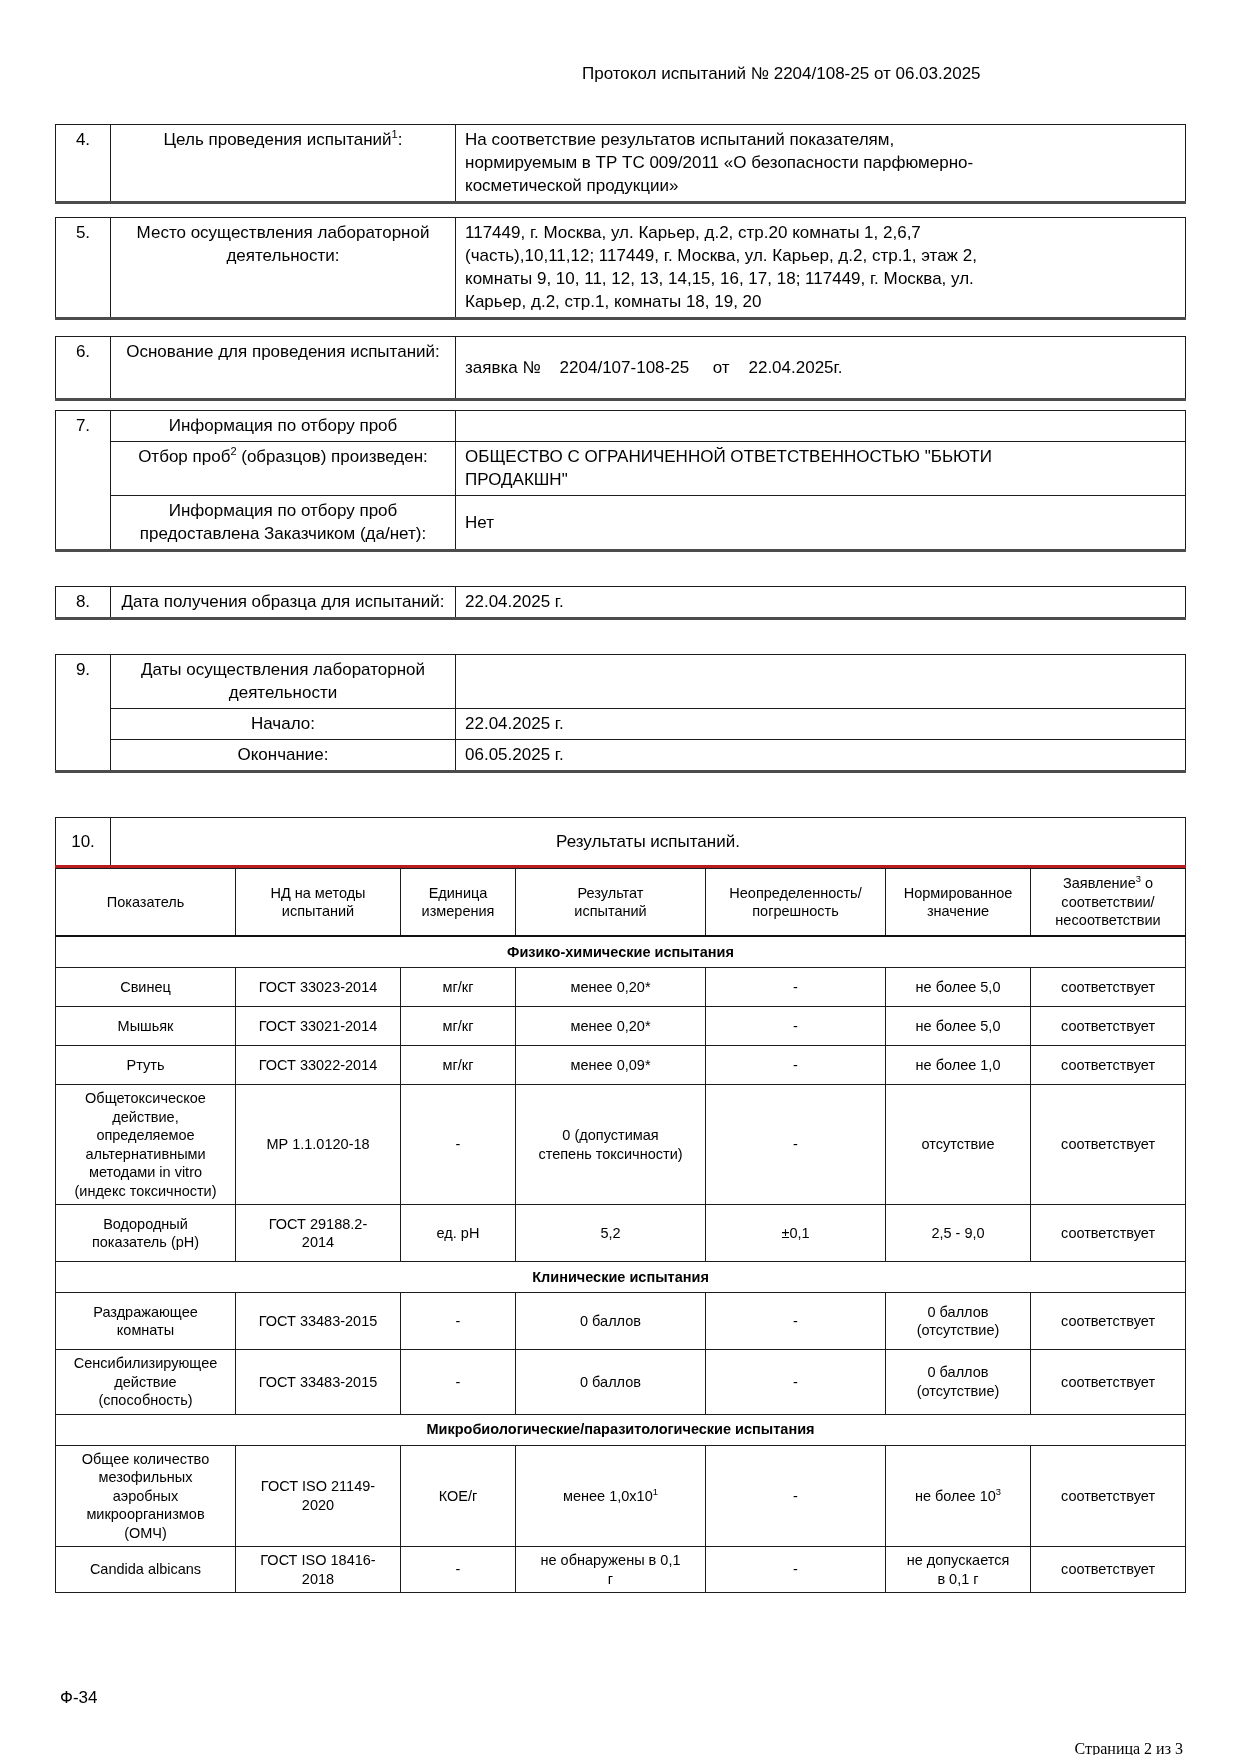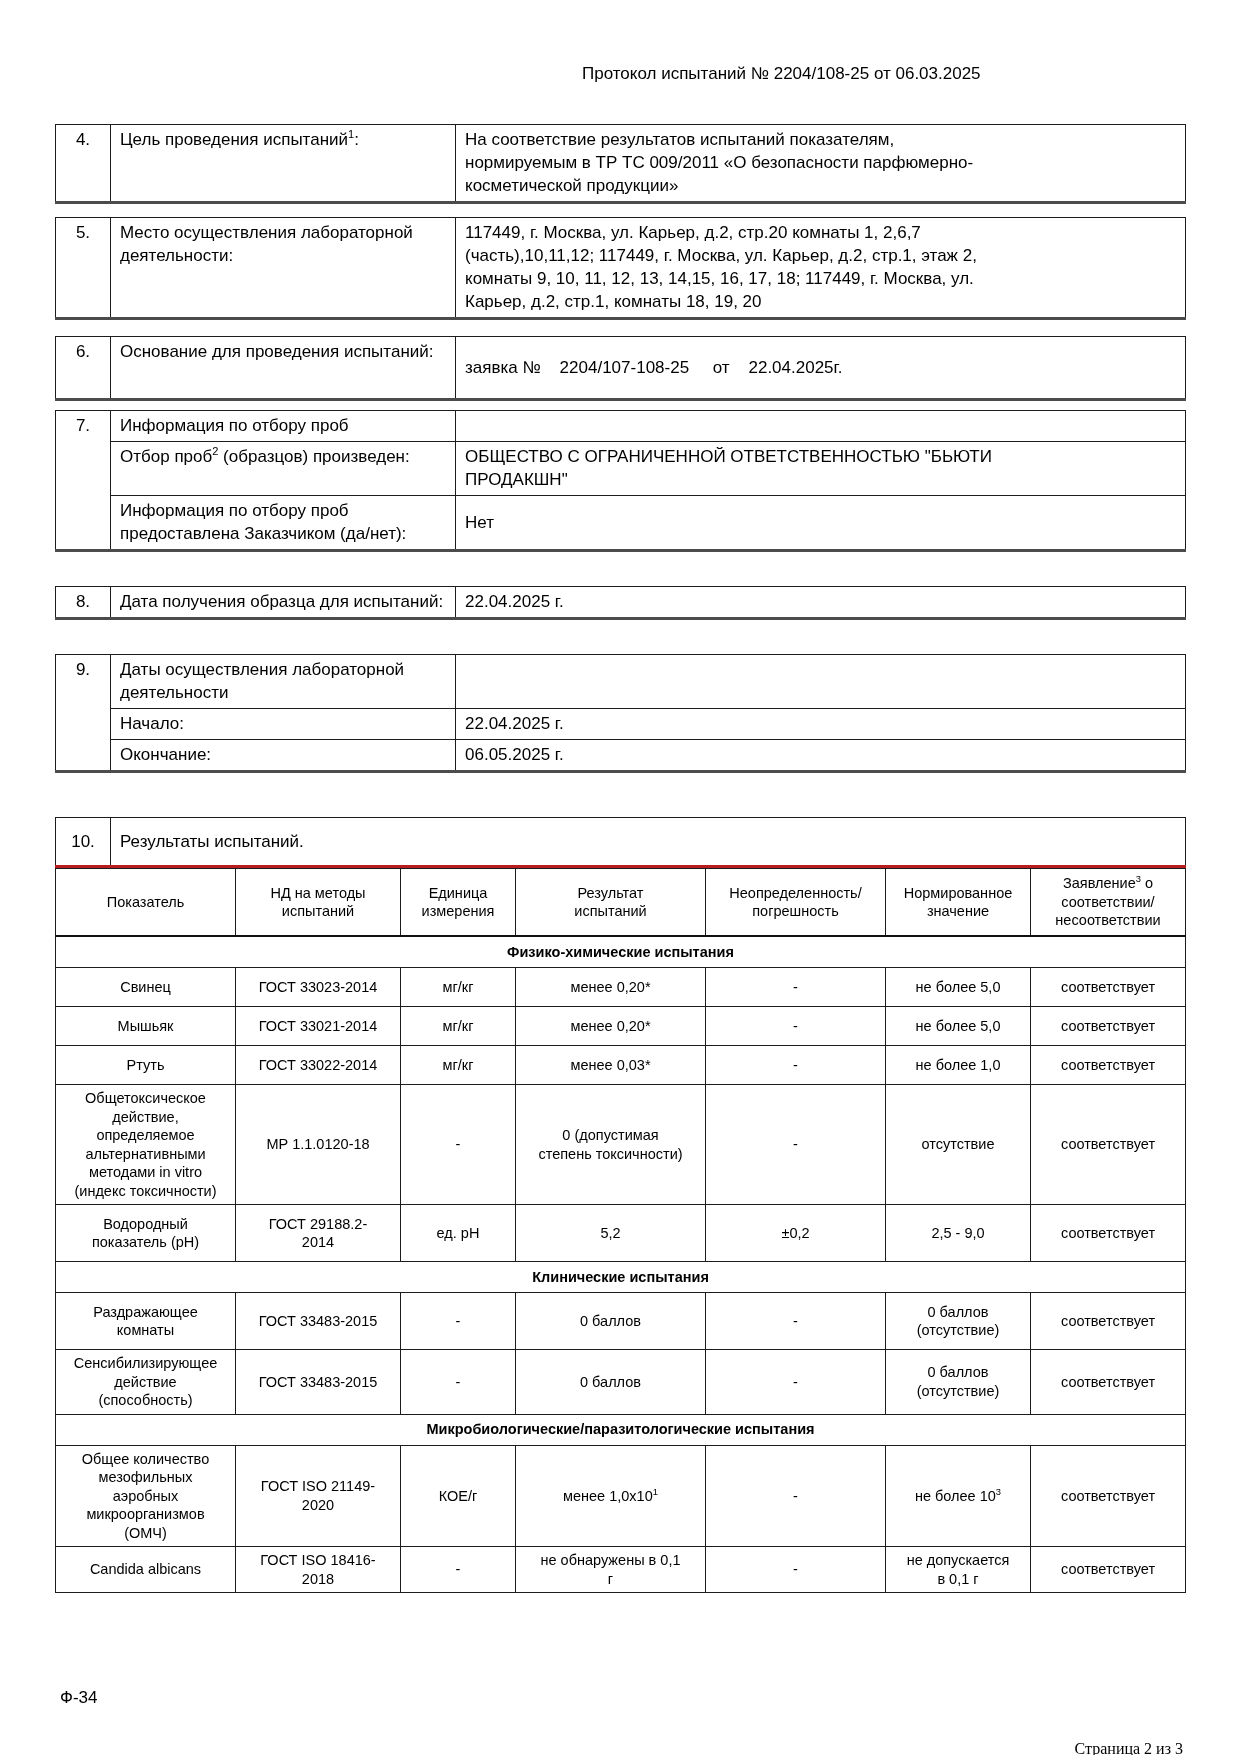--- a/index.html
+++ b/index.html
@@ -26,21 +26,21 @@
   .info-table:nth-of-type(2){margin-top:13px;}
   .info-table:nth-of-type(3){margin-top:16px;}
   .info-table:nth-of-type(4){margin-top:9px;}
   .info-table:nth-of-type(7){margin-top:44px; border-bottom:3px solid #b91c1c;}
   .info-table td{
     border:1px solid #1c1c1c;
     font-size:17px; line-height:23px;
     padding:3px 9px 4px 9px;
   }
   .info-table td.num{ text-align:center; vertical-align:top; padding-left:2px; padding-right:2px;}
-  .info-table td.label{ vertical-align:top; }
+  .info-table td.label{ vertical-align:top;text-align:center; }
   .info-table td.val{ vertical-align:middle; white-space:pre-wrap; }
   .info-table:nth-of-type(3) td{height:54px;}
   .info-table:nth-of-type(7) td{height:40px; vertical-align:middle;}
 
   
   .results-table{
     border-collapse:collapse; table-layout:fixed;
     width:1130px; margin-top:0;
     border:1.5px solid #1c1c1c;
     border-top:none;
@@ -246,21 +246,21 @@
         <td class="h30">мг/кг</td>
         <td class="h30">менее 0,20*</td>
         <td class="h30">-</td>
         <td class="h30">не более 5,0</td>
         <td class="h30">соответствует</td>
       </tr>
       <tr>
         <td class="h30">Ртуть</td>
         <td class="h30">ГОСТ 33022-2014</td>
         <td class="h30">мг/кг</td>
-        <td class="h30">менее 0,03*</td>
+        <td class="h30">менее 0,09*</td>
         <td class="h30">-</td>
         <td class="h30">не более 1,0</td>
         <td class="h30">соответствует</td>
       </tr>
       <tr>
         <td>Общетоксическое
 действие,
 определяемое
 альтернативными
 методами in vitro
@@ -273,21 +273,21 @@
         <td>отсутствие</td>
         <td>соответствует</td>
       </tr>
       <tr>
         <td class="h50">Водородный
 показатель (pH)</td>
         <td class="h50">ГОСТ 29188.2-
 2014</td>
         <td class="h50">ед. pH</td>
         <td class="h50">5,2</td>
-        <td class="h50">±0,2</td>
+        <td class="h50">±0,1</td>
         <td class="h50">2,5 - 9,0</td>
         <td class="h50">соответствует</td>
       </tr>
       <tr>
         <td class="section-title" colspan="7">Клинические испытания</td>
       </tr>
       <tr>
         <td class="h50">Раздражающее
 комнаты</td>
         <td class="h50">ГОСТ 33483-2015</td>

